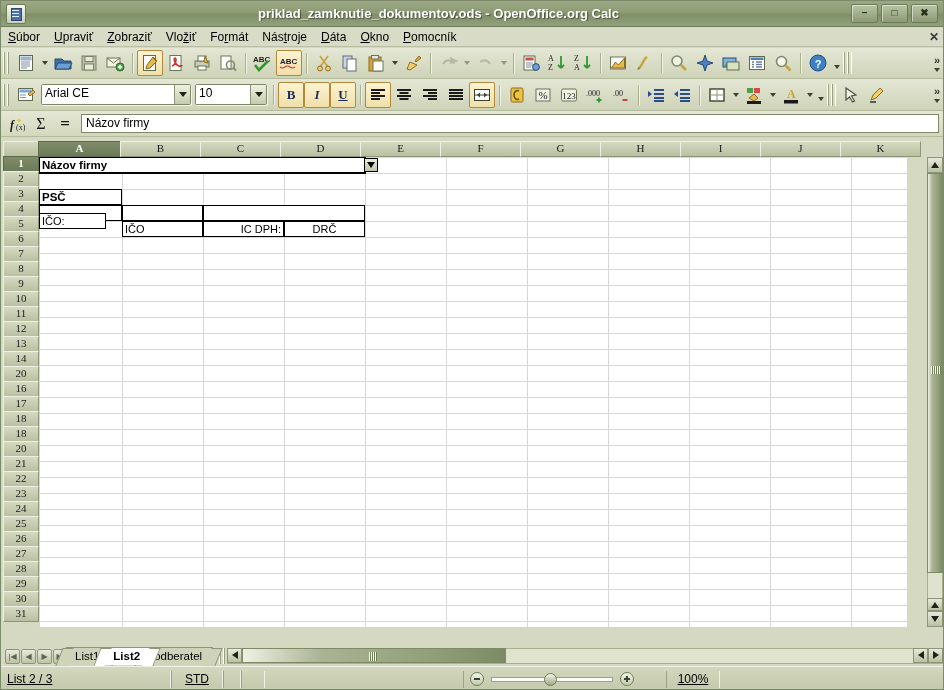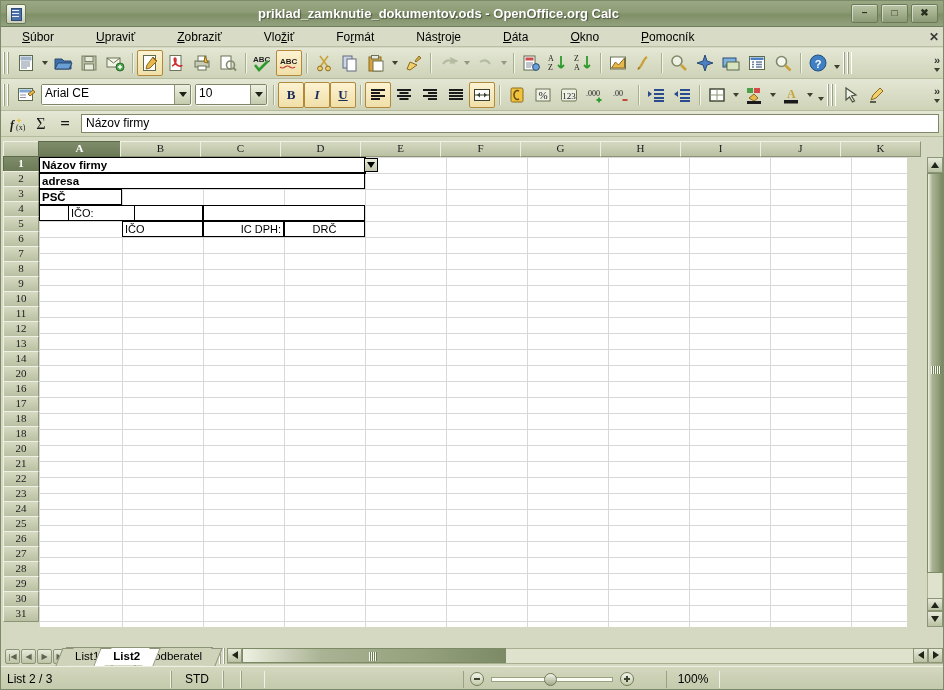--- a/index.html
+++ b/index.html
@@ -50,21 +50,21 @@
     color:#27301d;font-size:10px;line-height:15px;text-align:center;font-weight:bold;
   }
 
   
   .menubar{
     position:absolute;left:0;top:26px;width:944px;height:20px;
     background:#d8dcc6;border-bottom:1px solid #b9bea5;
     display:flex;align-items:center;box-sizing:border-box;
   }
   .menuitem{
-    font-size:12px;color:#000;padding:2px 21px;white-space:nowrap;cursor:default;text-align:right;
+    font-size:12px;color:#000;padding:2px 7px;white-space:nowrap;cursor:default;text-align:right;
   }
   .menuitem u{text-decoration:underline;}
   .menu-close{margin-left:auto;margin-right:6px;font-size:12px;color:#3a3a3a;font-weight:bold;}
 
   
   .toolbar{
     position:absolute;left:0;width:944px;
     background:linear-gradient(to bottom,#e4e7d4,#ced3b8);
     border-bottom:1px solid #b5bb9d;
     box-sizing:border-box;display:flex;align-items:center;
@@ -291,21 +291,21 @@
   
   #statusbar{
     position:absolute;left:0;top:665px;width:944px;height:25px;
     background:linear-gradient(to bottom,#d3d7be,#c3c9ab);
     border-top:1px solid #eef0e4;
     box-sizing:border-box;display:flex;align-items:center;font-size:12px;color:#000;
   }
   .sb-field{
     height:17px;line-height:17px;box-sizing:border-box;
     border-left:1px solid #9aa282;border-right:1px solid #f0f2e6;
-    padding:0 6px;white-space:nowrap;
+    padding:0 6px;white-space:nowrap;text-decoration:underline;
   }
   .zoomslider{
     display:flex;align-items:center;height:17px;padding:0 6px;
     border-left:1px solid #9aa282;
   }
   .zs-circle{
     width:12px;height:12px;border-radius:50%;border:1px solid #6f7c58;
     background:linear-gradient(to bottom,#f2f4ea,#c3cbaa);position:relative;flex:0 0 auto;
   }
   .zs-circle:before{content:"";position:absolute;left:2.5px;top:5px;width:6px;height:1.5px;background:#3a4230;}
@@ -810,36 +810,33 @@
         <div class="gline-h" style="top: 368px;"></div>
         <div class="gline-h" style="top: 384px;"></div>
         <div class="gline-h" style="top: 400px;"></div>
         <div class="gline-h" style="top: 416px;"></div>
         <div class="gline-h" style="top: 432px;"></div>
         <div class="gline-h" style="top: 448px;"></div>
         <div class="gline-h" style="top: 464px;"></div>
         <div class="cell bordered b" style="left: 0px; top: 0px; width: 326px; height: 16px;">
           <span>Názov firmy</span>
         </div>
-        <div class="cell bordered b" style="left: 0px; top: 16px; width: 326px; height: 16px;">
-          <span>adresa</span>
-        </div>
         <div class="cell bordered b" style="left: 0px; top: 32px; width: 83px; height: 16px;">
           <span>PSČ</span>
         </div>
         <div class="cell bordered" style="left: 0px; top: 48px; width: 83px; height: 16px;">
           <span></span>
         </div>
         <div class="cell bordered" style="left: 83px; top: 48px; width: 81px; height: 16px;">
           <span></span>
         </div>
         <div class="cell bordered" style="left: 164px; top: 48px; width: 162px; height: 16px;">
           <span></span>
         </div>
-        <div class="cell bordered" style="left: 0px; top: 48px; width: 67px; height: 16px; margin-left: 29px;">
+        <div class="cell bordered" style="left: 0px; top: 56px; width: 67px; height: 16px;">
           <span>IČO:</span>
         </div>
         <div class="cell bordered" style="left: 83px; top: 64px; width: 81px; height: 16px;">
           <span>IČO</span>
         </div>
         <div class="cell bordered right" style="left: 164px; top: 64px; width: 81px; height: 16px;">
           <span>IC DPH:</span>
         </div>
         <div class="cell bordered center" style="left: 245px; top: 64px; width: 81px; height: 16px;">
           <span>DRČ</span>

